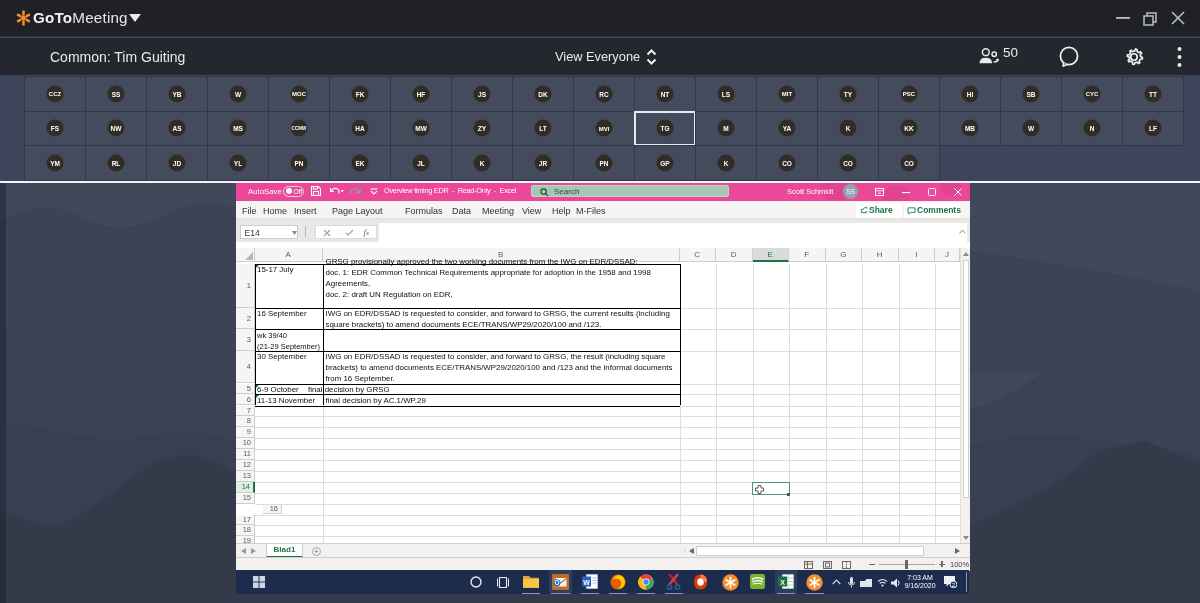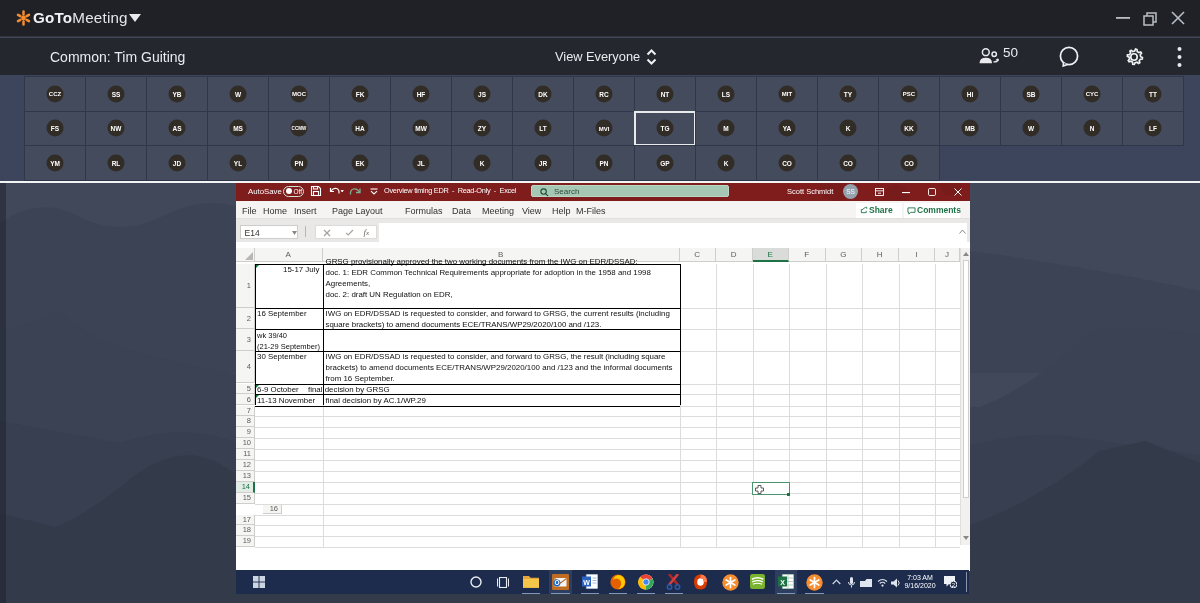--- a/index.html
+++ b/index.html
@@ -20,21 +20,21 @@
 
 #pgrid{left:0;top:75px;width:1200px;height:106px;background:#3c455c;}
 .pc{position:absolute;width:62px;height:35.5px;background:#434b5c;border:1px solid #30374a;}
 .pc .dot{position:absolute;left:50%;top:50%;transform:translate(-50%,-50%);width:17px;height:17px;border-radius:50%;background:#322c27;color:#fff;display:flex;align-items:center;justify-content:center;font-weight:700;}
 .pc.sel{border:2px solid #e8eaee;}
 #wline{left:0px;top:180.5px;width:1200px;height:2.5px;background:#f2f4f6;}
 
 #stage{left:0;top:183px;width:1200px;height:420px;overflow:hidden;}
 
 #xl{left:236px;top:-1px;width:734px;height:389px;background:#fff;font-family:"Liberation Sans",sans-serif;}
-#xtitle{left:0;top:0;width:734px;height:19px;background:#7f1d1d;color:#fff;}
+#xtitle{left:0;top:0;width:734px;height:19px;background:#ec4899;color:#fff;}
 #xtitle .t{position:absolute;top:4px;font-size:8.5px;color:#fdfdfd;}
 #xmenu{left:0;top:19px;width:734px;height:18px;background:#f5f4f3;border-bottom:1px solid #e2e0de;}
 #xmenu .m{position:absolute;top:4.5px;font-size:9px;color:#323130;}
 #xform{left:0;top:37px;width:734px;height:29px;background:#e9e8e7;}
 #xsheet{left:0;top:0;width:734px;height:375px;}
 #xbg{left:0;top:60px;width:734px;height:301px;background:#fff;}
 .colh{position:absolute;top:66px;height:14px;background:#f5f5f4;border-right:1px solid #cfcecd;border-bottom:1px solid #cfcecd;color:#5c5c5a;font-size:8px;text-align:center;line-height:14px;}
 .gvl{position:absolute;width:1px;background:#dcdcda;}
 .ghl{position:absolute;height:1px;background:#dcdcda;}
 .rowh{position:absolute;left:0;width:18.5px;background:#f5f5f4;border-right:1px solid #cfcecd;border-bottom:1px solid #cfcecd;color:#5c5c5a;font-size:7.5px;text-align:right;padding-right:2.5px;}
@@ -471,21 +471,21 @@
           <div class="tb" style="left:18.5px;top:81.7px;width:425.0px;height:1px"></div>
           <div class="tb" style="left:18.5px;top:125.9px;width:425.0px;height:1px"></div>
           <div class="tb" style="left:18.5px;top:147.3px;width:425.0px;height:1px"></div>
           <div class="tb" style="left:18.5px;top:168.7px;width:425.0px;height:1px"></div>
           <div class="tb" style="left:18.5px;top:201.5px;width:425.0px;height:1px"></div>
           <div class="tb" style="left:18.5px;top:212.4px;width:425.0px;height:1px"></div>
           <div class="tb" style="left:18.5px;top:223.5px;width:425.0px;height:1px"></div>
           <div class="gtri" style="left:19.5px;top:82.7px"></div>
           <div class="gtri" style="left:19.5px;top:202.5px"></div>
           <div class="gtri" style="left:19.5px;top:213.4px"></div>
-          <div class="ct" style="left:21.0px;top:83.2px;padding-left:26px;">15-17 July</div>
+          <div class="ct" style="left:21.0px;top:83.2px;">15-17 July</div>
           <div class="ct" style="left:89.5px;top:75px;">GRSG provisionally approved the two working documents from the IWG on EDR/DSSAD:
 doc. 1: EDR Common Technical Requirements appropriate for adoption in the 1958 and 1998
 Agreements,
 doc. 2: draft UN Regulation on EDR,</div>
           <div class="ct" style="left:21.0px;top:127.4px;">16 September</div>
           <div class="ct" style="left:89.5px;top:127.4px;">IWG on EDR/DSSAD is requested to consider, and forward to GRSG, the current results (including
 square brackets) to amend documents ECE/TRANS/WP29/2020/100 and /123.</div>
           <div class="ct" style="left:21.0px;top:148.8px;font-size:7.5px">wk 39/40
 (21-29 September)</div>
           <div class="ct" style="left:21.0px;top:170.2px;">30 September</div>
@@ -505,21 +505,62 @@
  <svg class="abs" style="left:2px;top:4px" width="6" height="4" viewBox="0 0 6 4" fill="#8a8886">
               <path d="M0,4 L6,4 L3,0 Z"></path>
             </svg>
  <div class="abs" style="left:1.5px;top:12px;width:6.5px;height:238px;background:#fff;border:1px solid #cfcecd"></div>
  <svg class="abs" style="left:2px;top:288px" width="6" height="4" viewBox="0 0 6 4" fill="#8a8886">
               <path d="M0,0 L6,0 L3,4 Z"></path>
             </svg>
 </div>
         </div>
 
-
+<div class="abs" style="left:0;top:361px;width:734px;height:13.5px;background:#f2f1f0;border-top:1px solid #cfcecd;">
+ <svg class="abs" style="left:5px;top:4px" width="5" height="6" viewBox="0 0 5 6" fill="#9a9896">
+            <path d="M5,0 L5,6 L0,3 Z"></path>
+          </svg>
+ <svg class="abs" style="left:15px;top:4px" width="5" height="6" viewBox="0 0 5 6" fill="#9a9896">
+            <path d="M0,0 L0,6 L5,3 Z"></path>
+          </svg>
+ <div class="abs" style="left:30px;top:0;width:37px;height:13.5px;background:#fff;border-bottom:2px solid #1e7145;border-left:1px solid #cfcecd;border-right:1px solid #cfcecd;text-align:center;font-size:8px;color:#1e7145;font-weight:700;line-height:12px;">Blad1</div>
+ <div class="abs" style="left:76px;top:2.5px;width:9px;height:9px;border-radius:50%;border:1px solid #a9a8a6;color:#6a6866;font-size:7.5px;line-height:7.5px;text-align:center;">+</div>
+ <div class="abs" style="left:446px;top:3px;color:#9a9896;font-size:6px;">⋮⋮</div>
+ <svg class="abs" style="left:453px;top:4px" width="5" height="6" viewBox="0 0 5 6" fill="#6a6866">
+            <path d="M5,0 L5,6 L0,3 Z"></path>
+          </svg>
+ <div class="abs" style="left:460px;top:1px;width:255px;height:11px;background:#f2f1f0;">
+   <div class="abs" style="left:0px;top:0.5px;width:228px;height:10px;background:#ffffff;border:1px solid #cfcecd"></div>
+ </div>
+ <svg class="abs" style="left:719px;top:4px" width="5" height="6" viewBox="0 0 5 6" fill="#6a6866">
+            <path d="M0,0 L0,6 L5,3 Z"></path>
+          </svg>
+</div>
+
+<div class="abs" style="left:0;top:374.5px;width:734px;height:14px;background:#f2f1f0;border-top:1px solid #cfcecd;">
+ <svg class="abs" style="left:568px;top:3px" width="9" height="8" viewBox="0 0 9 8" fill="none" stroke="#6a6866" stroke-width="1">
+            <rect x="0.5" y="0.5" width="8" height="7"></rect>
+            <line x1="0.5" y1="3" x2="8.5" y2="3"></line>
+            <line x1="3.5" y1="0.5" x2="3.5" y2="7.5"></line>
+          </svg>
+ <svg class="abs" style="left:587px;top:3px" width="9" height="8" viewBox="0 0 9 8" fill="none" stroke="#6a6866" stroke-width="1">
+            <rect x="0.5" y="0.5" width="8" height="7"></rect>
+            <rect x="2.5" y="2" width="4" height="4"></rect>
+          </svg>
+ <svg class="abs" style="left:606px;top:3px" width="9" height="8" viewBox="0 0 9 8" fill="none" stroke="#6a6866" stroke-width="1">
+            <rect x="0.5" y="0.5" width="8" height="7"></rect>
+            <line x1="4.5" y1="0.5" x2="4.5" y2="7.5" stroke-dasharray="1.5,1"></line>
+          </svg>
+ <div class="abs" style="left:633px;top:6px;width:6px;height:1.2px;background:#6a6866"></div>
+ <div class="abs" style="left:643px;top:6.5px;width:56px;height:1px;background:#a9a8a6"></div>
+ <div class="abs" style="left:669px;top:2.5px;width:3px;height:9px;background:#6a6866"></div>
+ <div class="abs" style="left:703px;top:6px;width:6px;height:1.2px;background:#6a6866"></div>
+ <div class="abs" style="left:703px;top:3.6px;width:1.2px;height:6px;background:#6a6866;margin-left:2.4px"></div>
+ <div class="abs" style="left:714px;top:2.5px;font-size:7.5px;color:#444">100%</div>
+</div>
 </div>
 
 <div class="abs" id="task">
         <div class="ticon" style="left:17px;width:16px">
           <svg width="12" height="12" viewBox="0 0 13 13" style="margin-top:2px">
             <g fill="#ccd5e2">
               <rect x="0" y="0" width="6" height="6"></rect>
               <rect x="7" y="0" width="6" height="6"></rect>
               <rect x="0" y="7" width="6" height="6"></rect>
               <rect x="7" y="7" width="6" height="6"></rect>

